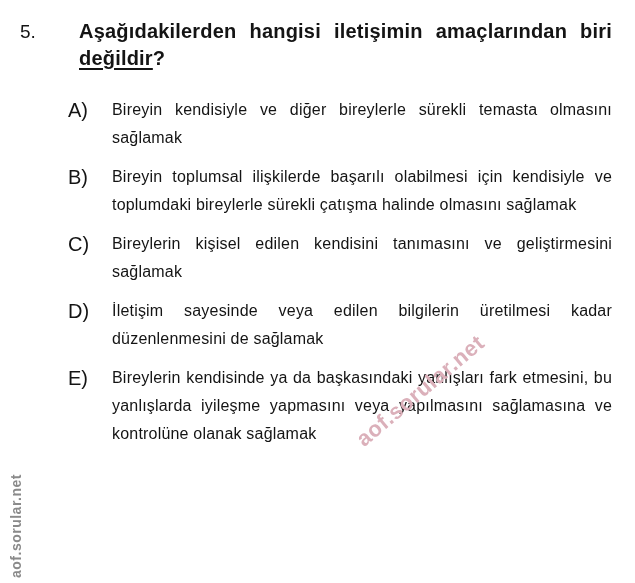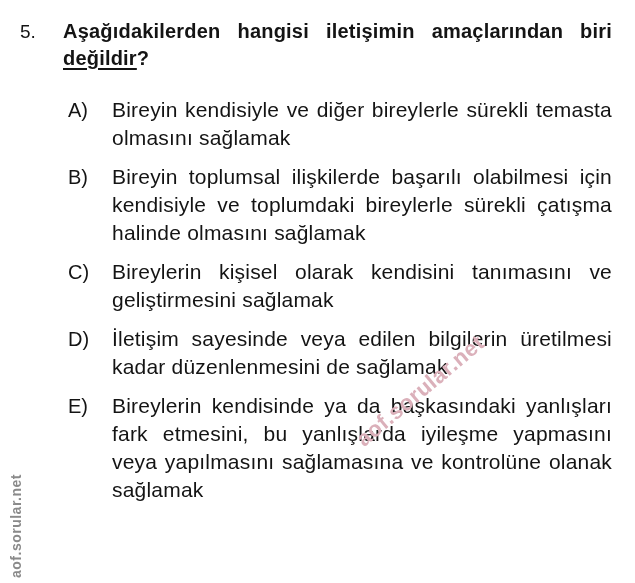--- a/index.html
+++ b/index.html
@@ -28,20 +28,21 @@
     font-weight: 400;
     line-height: 27px;
   }
   .q-text {
     flex: 1;
     font-size: 20px;
     font-weight: 700;
     line-height: 27px;
     text-align: justify;
     letter-spacing: 0.2px;
+    margin-left: 16px;
   }
   .underlined {
     text-decoration: underline;
     text-decoration-thickness: 2px;
     text-underline-offset: 3px;
   }
   .options {
     margin-top: 24px;
   }
   .option-row {
@@ -50,21 +51,21 @@
   }
   .option-row:first-child { margin-top: 0; }
   .opt-letter {
     width: 44px;
     flex: 0 0 44px;
     font-size: 20px;
     line-height: 28px;
   }
   .opt-text {
     flex: 1;
-    font-size: 21px;
+    font-size: 16px;
     line-height: 28px;
     text-align: justify;
     letter-spacing: 0.2px;
   }
   .watermark-diagonal {
     position: absolute;
     left: 333px;
     top: 378px;
     width: 175px;
     text-align: center;
@@ -106,21 +107,21 @@
       <div class="opt-text">Bireyin kendisiyle ve diğer bireylerle sürekli temasta olmasını sağlamak</div>
     </div>
 
     <div class="option-row">
       <div class="opt-letter">B)</div>
       <div class="opt-text">Bireyin toplumsal ilişkilerde başarılı olabilmesi için kendisiyle ve toplumdaki bireylerle sürekli çatışma halinde olmasını sağlamak</div>
     </div>
 
     <div class="option-row">
       <div class="opt-letter">C)</div>
-      <div class="opt-text">Bireylerin kişisel olarak kendisini tanımasını ve geliştirmesini sağlamak</div>
+      <div class="opt-text">Bireylerin kişisel edilen kendisini tanımasını ve geliştirmesini sağlamak</div>
     </div>
 
     <div class="option-row">
       <div class="opt-letter">D)</div>
       <div class="opt-text">İletişim sayesinde veya edilen bilgilerin üretilmesi kadar düzenlenmesini de sağlamak</div>
     </div>
 
     <div class="option-row">
       <div class="opt-letter">E)</div>
       <div class="opt-text">Bireylerin kendisinde ya da başkasındaki yanlışları fark etmesini, bu yanlışlarda iyileşme yapmasını veya yapılmasını sağlamasına ve kontrolüne olanak sağlamak</div>

